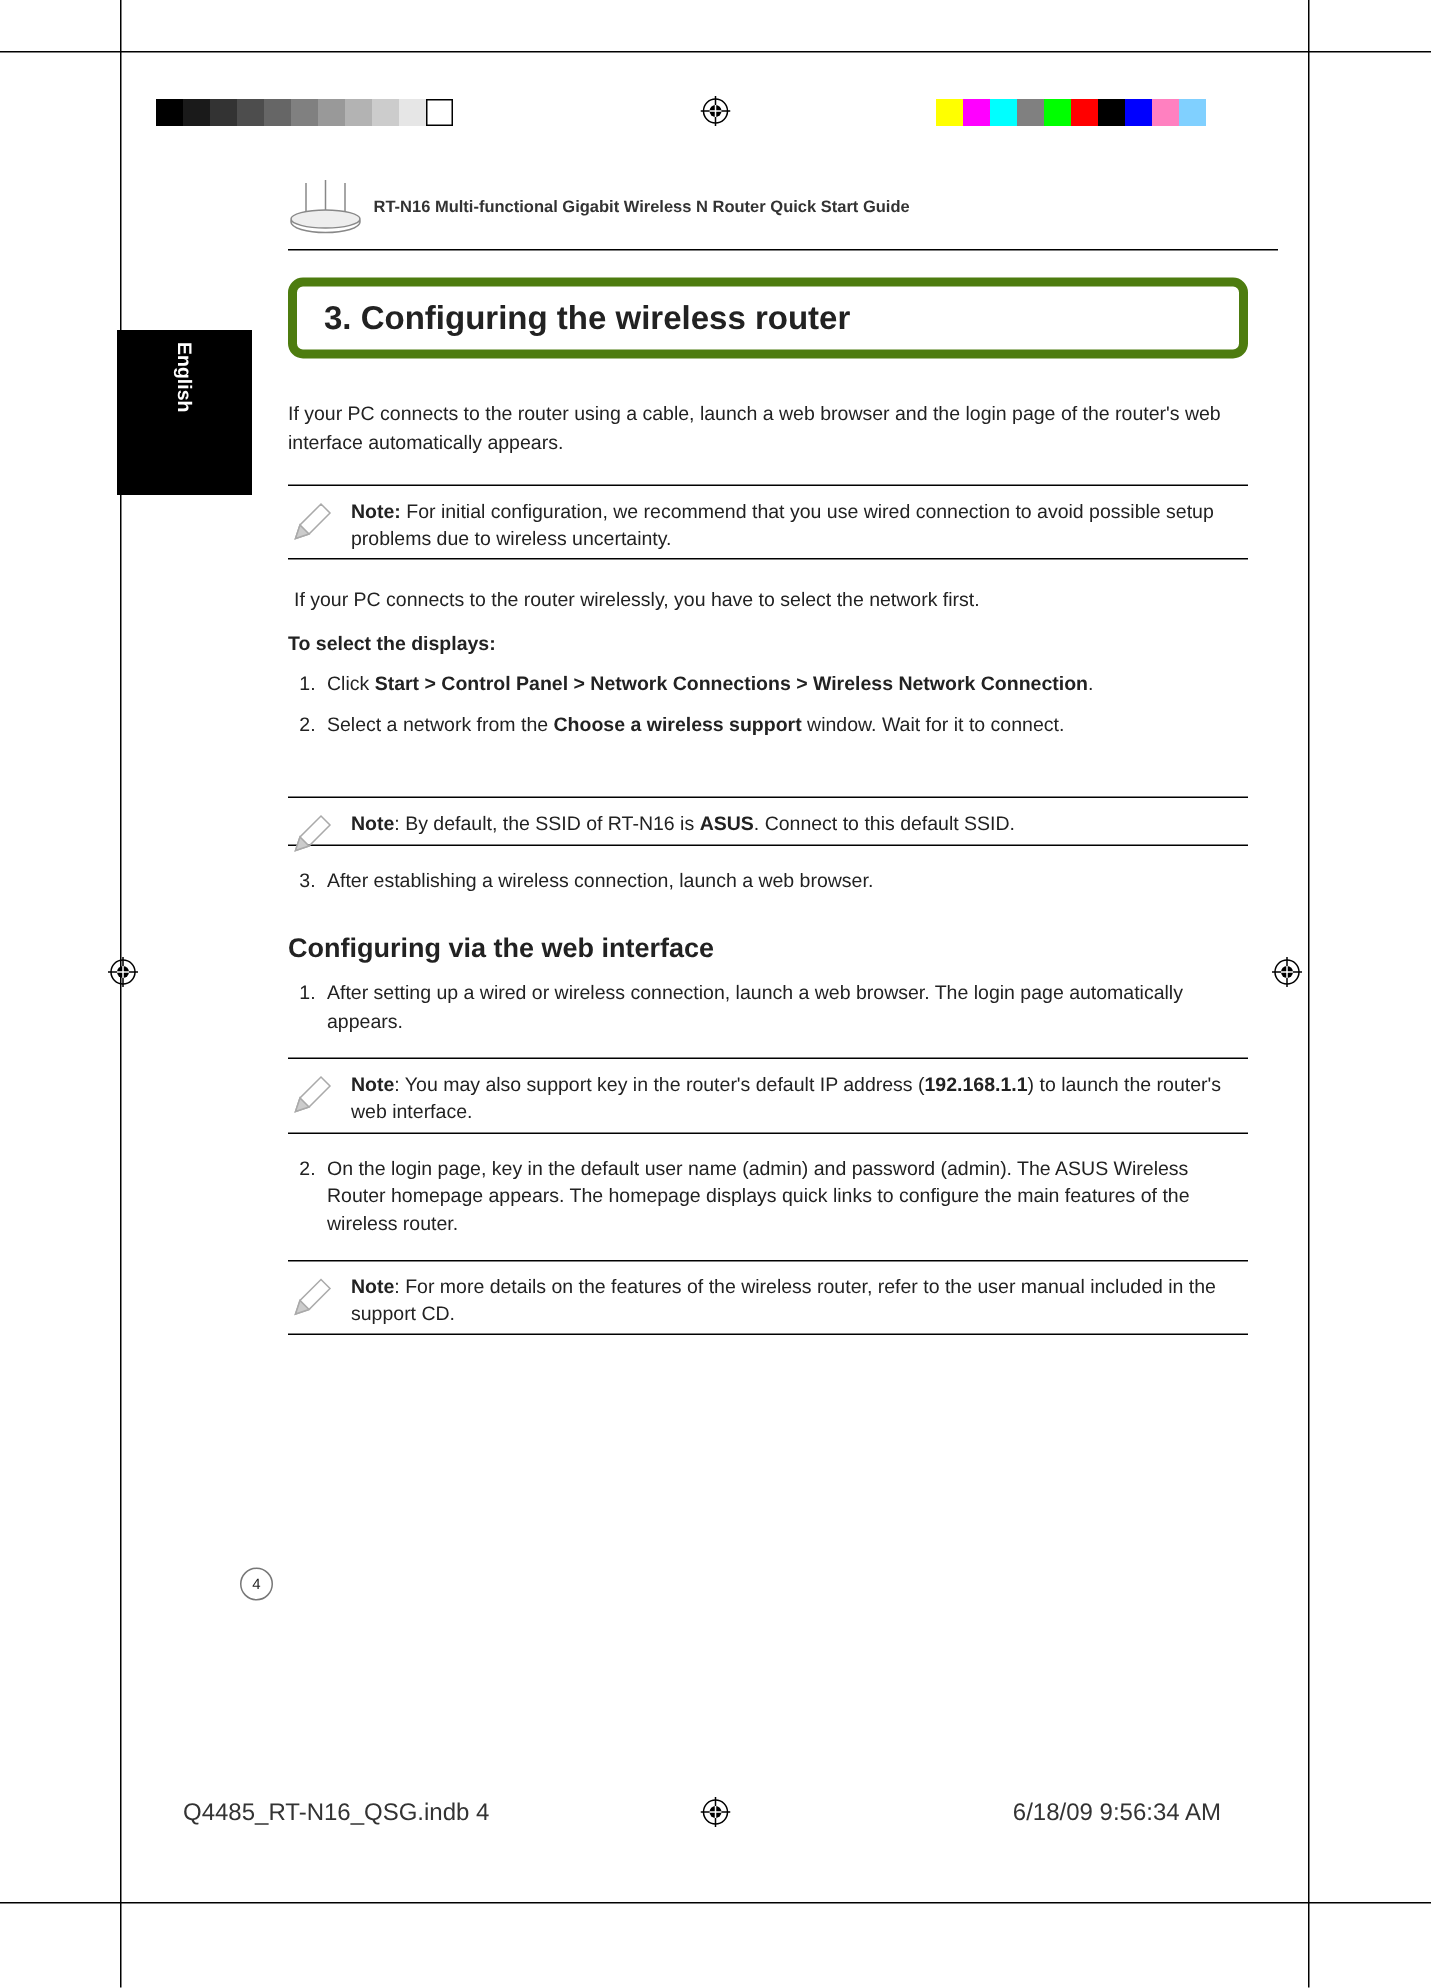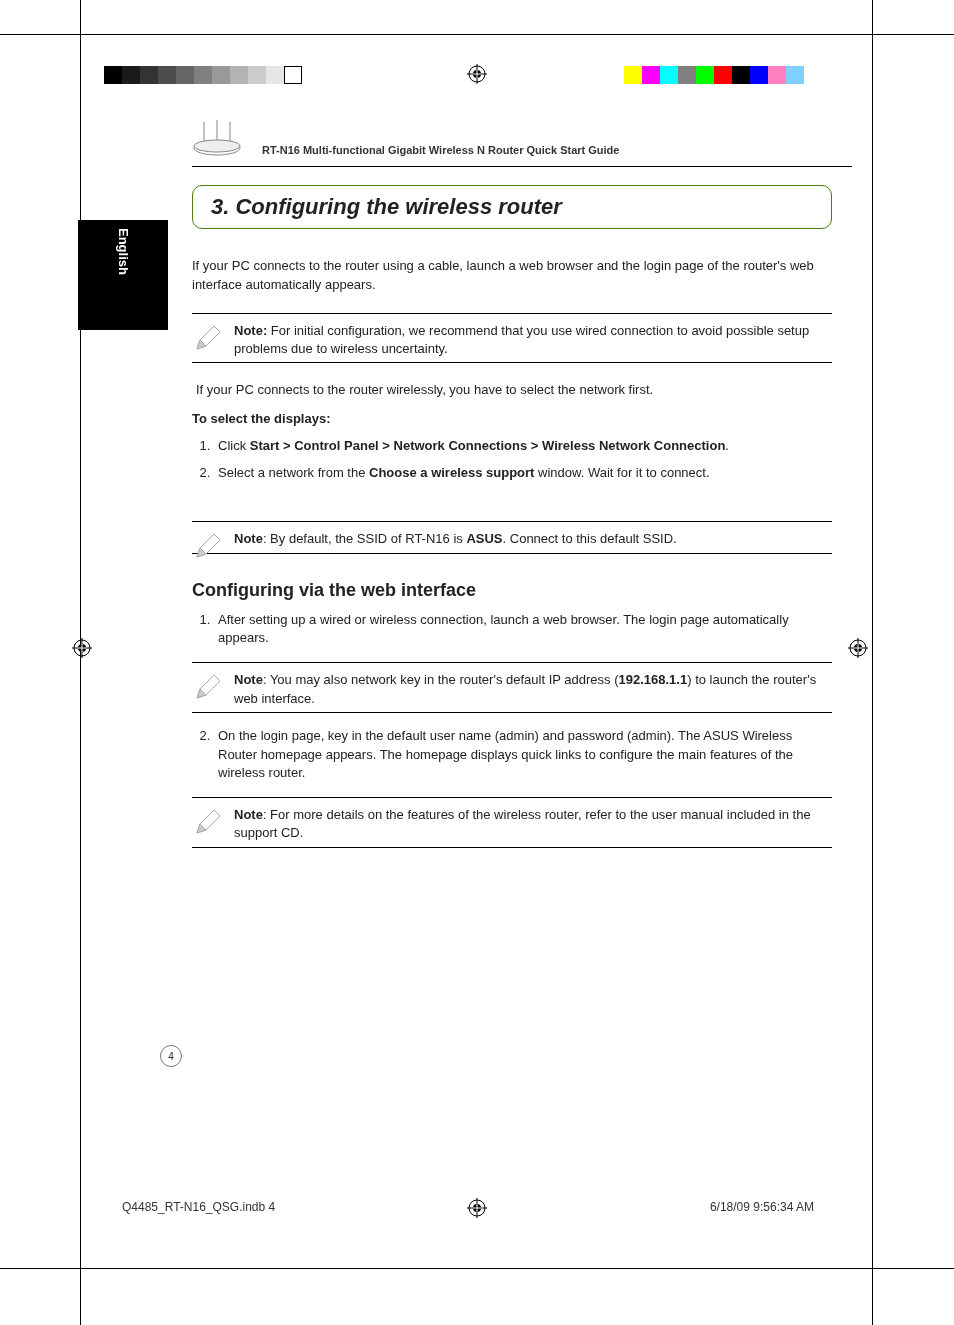--- a/index.html
+++ b/index.html
@@ -17,49 +17,49 @@
   .crop-v#cv1 { left: 80px; } .crop-v#cv2 { left: 872px; }
 
   .reg-left, .reg-right { position: absolute; top: 66px; height: 18px; display: flex; }
   .reg-left { left: 104px; } .reg-right { right: 150px; }
   .sq { width: 18px; height: 18px; }
   .center-mark { position: absolute; left: 50%; transform: translateX(-50%); width: 20px; height: 20px; }
   .center-mark svg { display:block; }
   .cm-top { top: 64px; } .cm-mid-l { left: 72px; top: 638px; transform:none; } .cm-mid-r { left: 848px; top: 638px; transform:none; } .cm-bot { top: 1198px; }
 
   .page-frame { position: absolute; left: 102px; top: 100px; right: 102px; bottom: 100px; }
-  .header-row { display:flex; align-items:flex-end; gap:20px; margin: 20px 0 10px 90px; }
+  .header-row { display:flex; align-items:center; gap:7px; margin: 20px 0 10px 90px; }
   .router-icon { width: 50px; height: 36px; }
   .doc-title { font-size: 11px; font-weight: bold; color: #333; }
   .header-rule { border-bottom: 1px solid #000; margin-left: 90px; }
 
   .content-col { margin-left: 90px; margin-right: 20px; }
   .content-col p, .content-col li { font-size: 13px; line-height: 1.45; color: #222; }
 
   .english-tab { position:absolute; left: -24px; top: 120px; width: 90px; height: 110px; background:#000; color:#fff; font-weight:bold; font-size:13px; display:flex; align-items:flex-start; justify-content:center; padding-top:8px; }
   .english-tab span { writing-mode: vertical-rl; text-orientation: mixed; }
 
-  .section-box { border:1px solid #4d7c0f; border-radius: 10px; padding: 8px 18px; margin: 18px 0 16px 0; display:inline-block; width: 100%; font-style: italic; }
+  .section-box { border:6px solid #4d7c0f; border-radius: 10px; padding: 8px 18px; margin: 18px 0 16px 0; display:inline-block; width: 100%; }
   .section-box h2 { font-size: 22px; font-weight: bold; }
 
   .intro { margin: 12px 0 18px 0; }
 
   .note-block { border-top:1px solid #000; border-bottom:1px solid #000; padding:8px 8px 4px 42px; position:relative; margin: 14px 0; font-size:13px; line-height:1.4; }
   .note-block .pencil { position:absolute; left:2px; top:10px; width:28px; height:28px; }
 
   .select-heading { font-size:13px; font-weight:bold; margin: 10px 0 6px 0; }
   ol.steps { list-style: decimal; padding-left: 22px; }
   ol.steps li { margin: 8px 0; padding-left:4px; }
 
   h3.subhead { font-size: 18px; font-weight:bold; margin: 26px 0 10px 0; }
 
   .page-num { position:absolute; left: 58px; bottom: 158px; width:22px; height:22px; }
   .page-num .circle { width:22px; height:22px; border:1px solid #777; border-radius:50%; display:flex; align-items:center; justify-content:center; font-size:10px; }
 
-  .footer-row { position:absolute; left: 122px; right: 140px; top: 1200px; font-size:12px; color:#333; display:flex; justify-content:space-between; }
+  .footer-row { position:absolute; left: 122px; right: 140px; top: 1200px; font-size:16px; color:#333; display:flex; justify-content:space-between; }
 
   b { font-weight:bold; }
 </style>
 </head>
 <body>
 
 <div class="crop-h top"></div>
 <div class="crop-h bot"></div>
 <div class="crop-v" id="cv1"></div>
 <div class="crop-v" id="cv2"></div>
@@ -181,35 +181,38 @@
     <div class="note-block" style="margin-top:39px">
       <span class="pencil">
         <svg viewBox="0 0 28 28">
             <path d="M3 25 L6 16 L20 2 L26 8 L12 22 Z" fill="none" stroke="#aaa"></path>
             <path d="M3 25 L6 16 L12 22 Z" fill="#ccc" stroke="#aaa"></path>
           </svg>
       </span>
       <b>Note</b><span>:   By default, the SSID of RT-N16 is </span><b>ASUS</b><span>. Connect to this default SSID.</span>
     </div>
 
+    <ol class="steps" start="3">
+      <li>After establishing a wireless connection, launch a web browser.</li>
+    </ol>
 
     <h3 class="subhead">Configuring via the web interface</h3>
 
     <ol class="steps">
       <li>After setting up a wired or wireless connection, launch a web browser. The login page automatically appears.</li>
     </ol>
 
     <div class="note-block">
       <span class="pencil">
         <svg viewBox="0 0 28 28">
             <path d="M3 25 L6 16 L20 2 L26 8 L12 22 Z" fill="none" stroke="#aaa"></path>
             <path d="M3 25 L6 16 L12 22 Z" fill="#ccc" stroke="#aaa"></path>
           </svg>
       </span>
-      <b>Note</b><span>: You may also network key in the router's default IP address (</span><b>192.168.1.1</b><span>) to launch the router's web interface.</span>
+      <b>Note</b><span>: You may also support key in the router's default IP address (</span><b>192.168.1.1</b><span>) to launch the router's web interface.</span>
     </div>
 
     <ol class="steps" start="2">
       <li>On the login page, key in the default user name (admin) and password (admin). The ASUS Wireless Router homepage appears. The homepage displays quick links to configure the main features of the wireless router.</li>
     </ol>
 
     <div class="note-block">
       <span class="pencil">
         <svg viewBox="0 0 28 28">
             <path d="M3 25 L6 16 L20 2 L26 8 L12 22 Z" fill="none" stroke="#aaa"></path>

